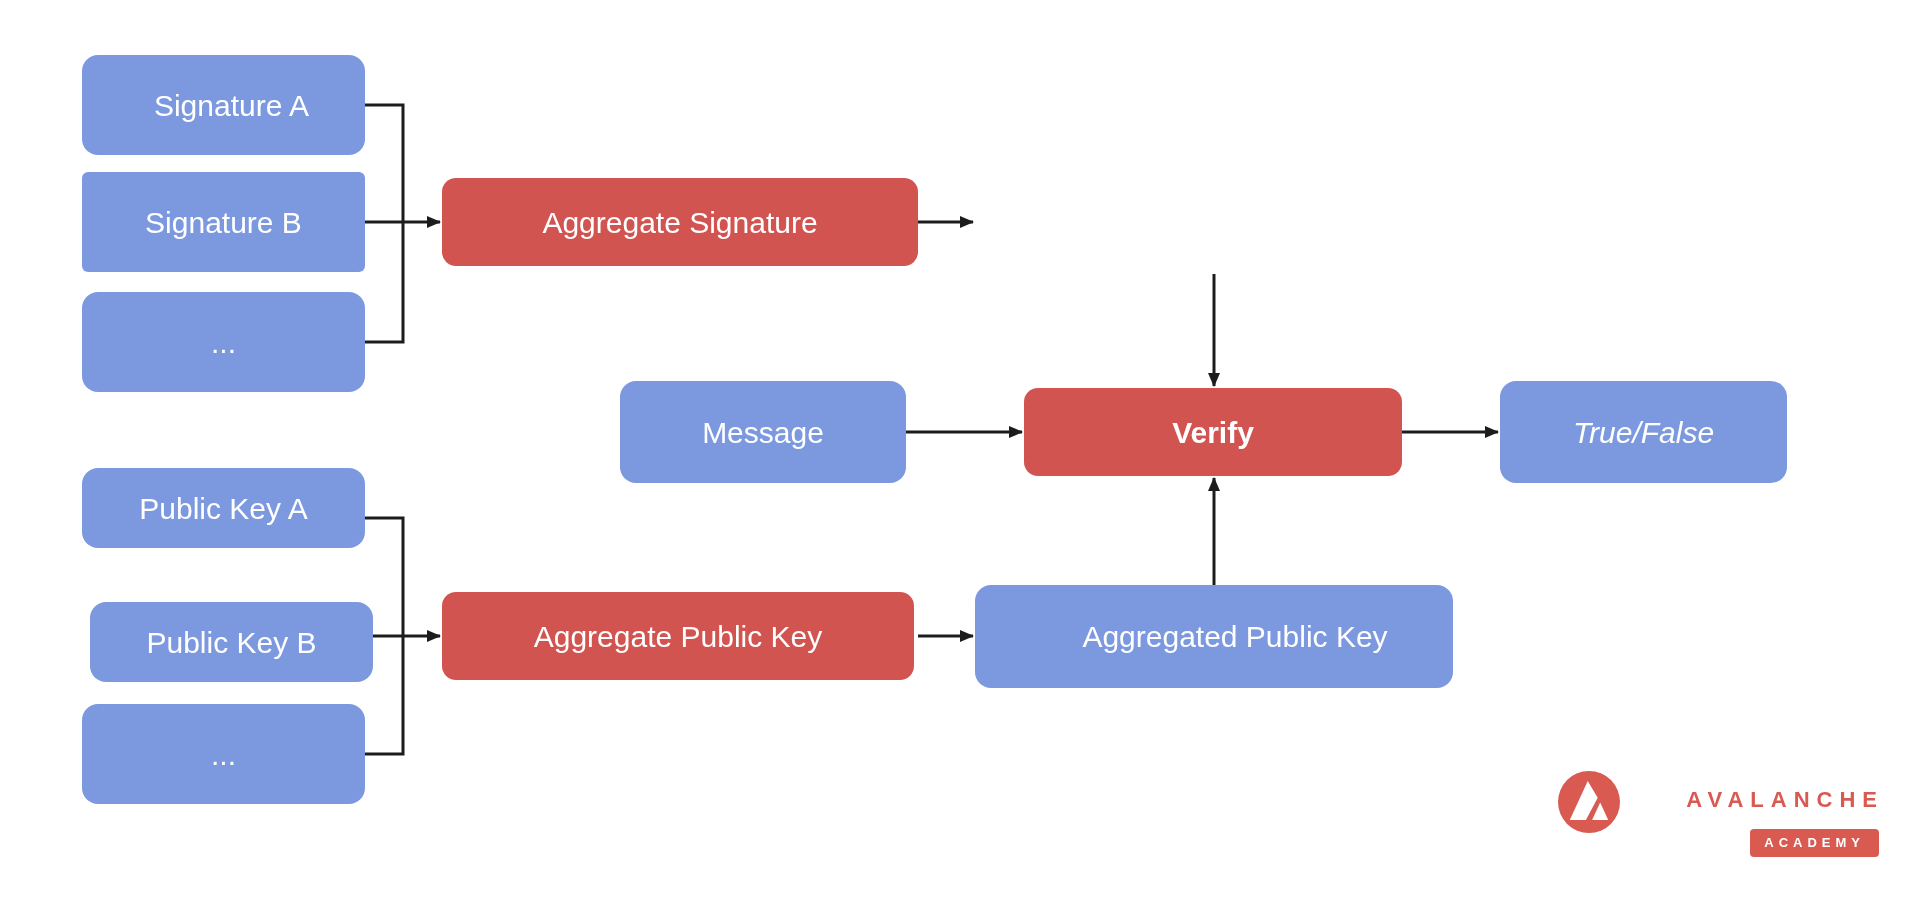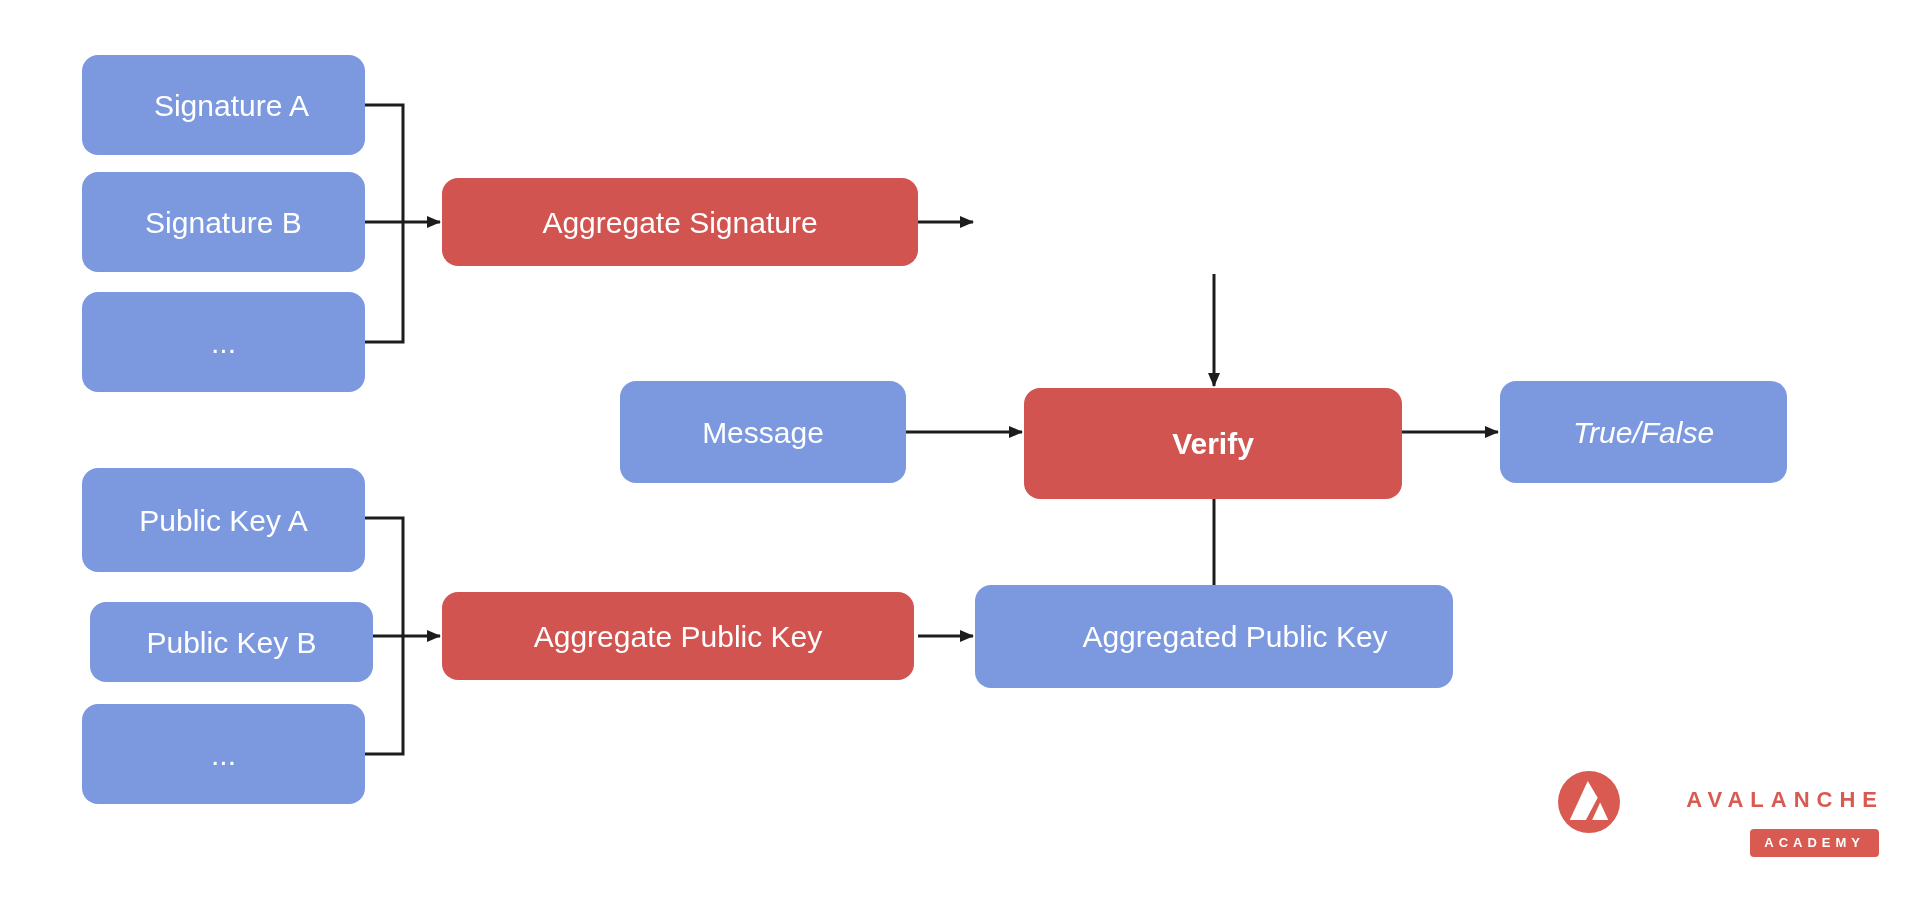--- a/index.html
+++ b/index.html
@@ -18,21 +18,21 @@
   }
   .wires{position:absolute;left:0;top:0;width:1920px;height:904px;}
   .wire{stroke:var(--arrow);stroke-width:3;fill:none;}
   .arrowhead-shape{fill:var(--arrow);}
   .box{
     position:absolute;display:flex;align-items:center;justify-content:center;
     border-radius:16px;color:var(--box-text);font-size:30px;line-height:1.1;
     text-align:center;white-space:nowrap;
   }
   .box.blue{background:var(--input-output-box);}
-  .box.red{background:var(--process-box);}
+  .box.red{background:var(--process-box);border-radius:14px;}
   .box.bold{font-weight:bold;}
   .brand-word{
     position:absolute;color:var(--brand-red);font-size:22px;font-weight:600;
     letter-spacing:7px;white-space:nowrap;
   }
   .brand-badge{
     position:absolute;background:var(--brand-red);color:#FFFFFF;font-size:13px;
     font-weight:bold;letter-spacing:5px;border-radius:4px;height:28px;line-height:28px;
     padding:0 14px;white-space:nowrap;
   }
@@ -56,30 +56,30 @@
     <path class="wire" d="M1214,274 V386" marker-end="url(#ah)"></path>
     <path class="wire" d="M906,432 H1022" marker-end="url(#ah)"></path>
     <path class="wire" d="M1402,432 H1498" marker-end="url(#ah)"></path>
     <path class="wire" d="M1214,585 V478" marker-end="url(#ah)"></path>
     <path class="wire" d="M365,518 H403 V754 H365"></path>
     <path class="wire" d="M365,636 H440" marker-end="url(#ah)"></path>
     <path class="wire" d="M918,636 H973" marker-end="url(#ah)"></path>
   </svg>
 
   <div class="box blue" style="left:82px;top:55px;width:283px;height:100px;padding-left:16px;">Signature A</div>
-  <div class="box blue" style="left:82px;top:172px;width:283px;height:100px;">Signature B</div>
+  <div class="box blue" style="left:82px;top:172px;width:283px;height:100px;border-radius:6px;">Signature B</div>
   <div class="box blue" style="left:82px;top:292px;width:283px;height:100px;">...</div>
 
-  <div class="box blue" style="left:82px;top:468px;width:283px;height:104px;text-align:right;">Public Key A</div>
+  <div class="box blue" style="left:82px;top:468px;width:283px;height:80px;text-align:right;">Public Key A</div>
   <div class="box blue" style="left:90px;top:586px;width:283px;height:80px;margin-top:16px;">Public Key B</div>
   <div class="box blue" style="left:82px;top:704px;width:283px;height:100px;">...</div>
 
   <div class="box red" style="left:442px;top:178px;width:476px;height:88px;">Aggregate Signature</div>
   <div class="box red" style="left:442px;top:592px;width:472px;height:88px;">Aggregate Public Key</div>
-  <div class="box red bold" style="left:1024px;top:388px;width:378px;height:111px;">Verify</div>
+  <div class="box red bold" style="left:1024px;top:388px;width:378px;height:88px;">Verify</div>
 
   <div class="box blue" style="left:975px;top:585px;width:478px;height:103px;padding-left:42px;">Aggregated Public Key</div>
 
   <div class="box blue" style="left:620px;top:381px;width:286px;height:102px;">Message</div>
   <div class="box blue" style="left:1500px;top:381px;width:287px;height:102px;font-style:italic;">True/False</div>
 
   <div>
     <svg class="brand-icon" style="left:1558px;top:771px;" width="62" height="62" viewBox="0 0 100 100" xmlns="http://www.w3.org/2000/svg">
       <circle cx="50" cy="50" r="50" fill="var(--brand-red)"></circle>
       <polygon points="48,16 19,79 45,79 64,43" fill="#FFFFFF"></polygon>

